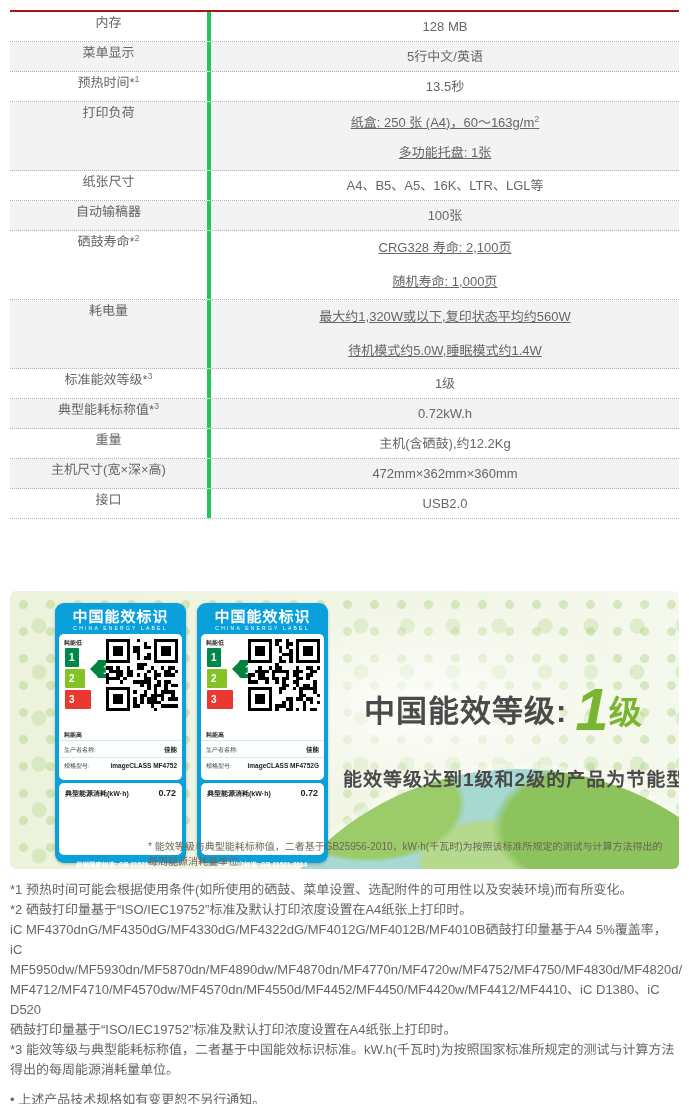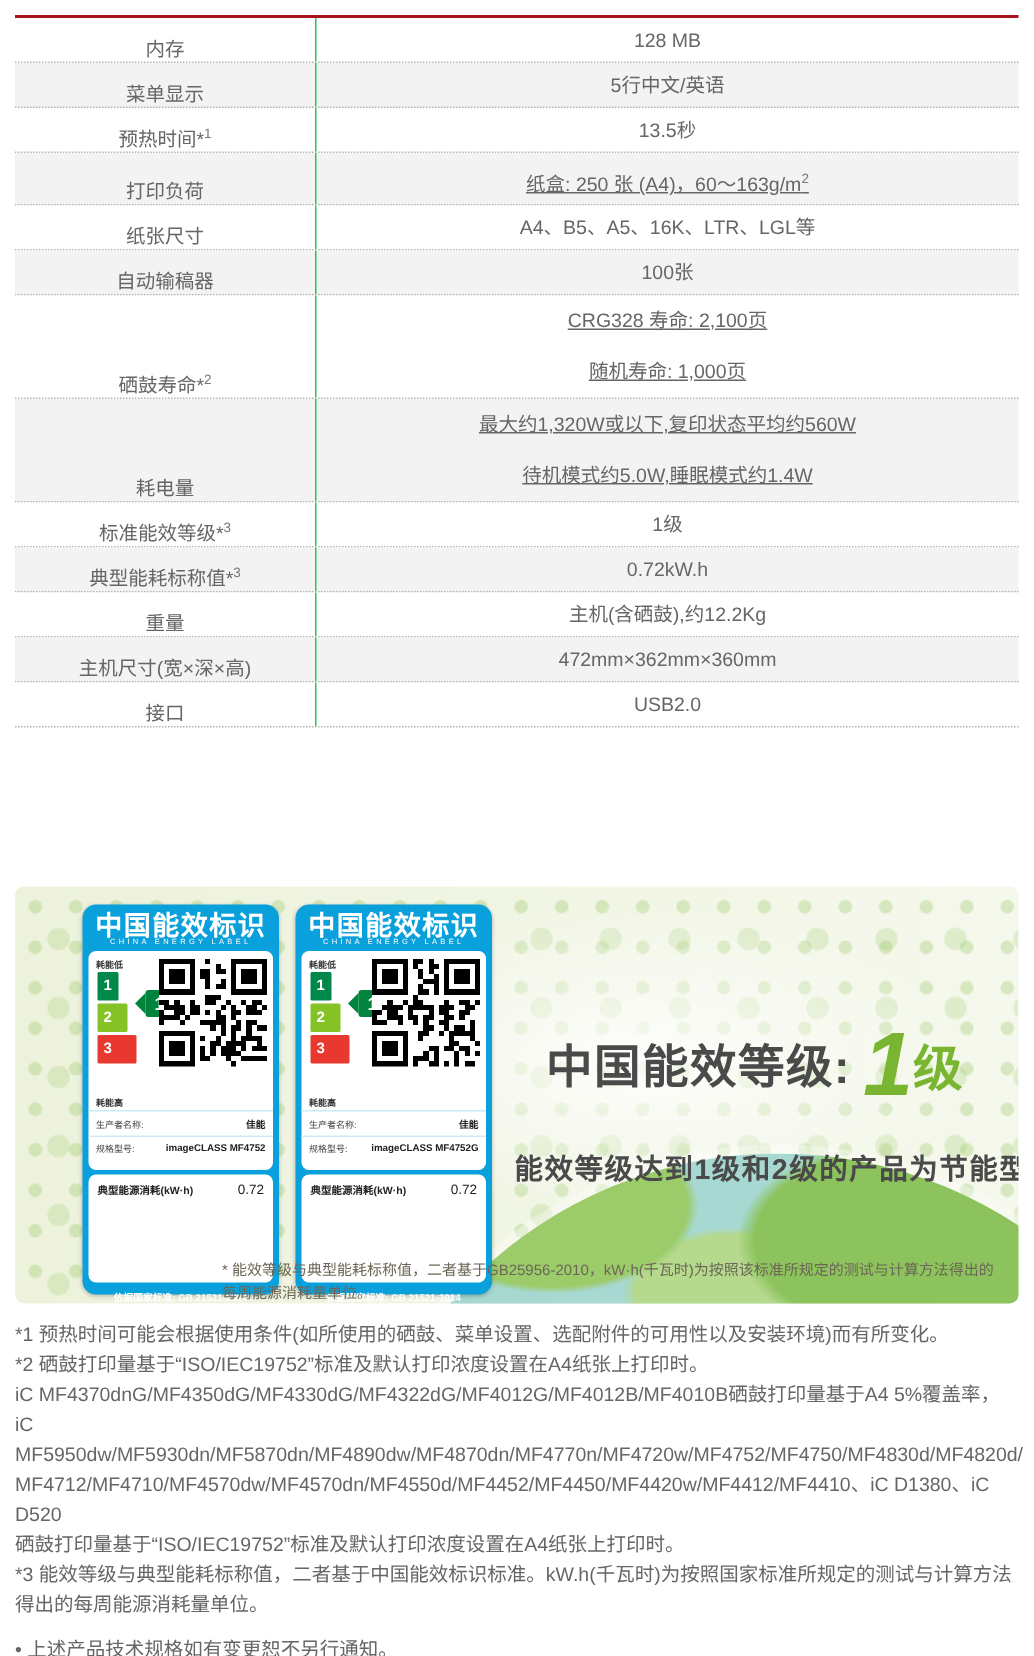--- a/index.html
+++ b/index.html
@@ -6,22 +6,22 @@
   body{
     width:689px;height:1104px;overflow:hidden;background:#fff;
     font-family:"Liberation Sans","DejaVu Sans",sans-serif;
     color:#666;position:relative;
   }
   
   .spec-table{margin:10px 10px 0 10px;border-top:2px solid #a6141a;}
   .spec-row{display:flex;align-items:stretch;border-bottom:1px dotted #b3b3b3;background:#fff;}
   .spec-row:nth-child(even){background:#f3f3f3;}
   .cell-label{
-    width:201px;box-sizing:border-box;border-right:1px solid #22c55e;
-    display:flex;align-items:flex-end;justify-content:center;
+    width:201px;box-sizing:border-box;border-right:4px solid #22c55e;
+    display:flex;align-items:flex-start;justify-content:center;
     font-size:13px;color:#666;text-align:center;padding:0 8px;
   }
   .cell-value{flex:1;display:flex;flex-direction:column;align-items:center;justify-content:flex-end;font-size:13px;color:#666;}
   .vline{text-align:center;}
   .spec-row.single .vline{line-height:29px;height:29px;}
   .spec-row.multi .vline{line-height:34px;height:34px;text-decoration:underline;}
   sup.ss{font-size:9px;color:#777;}
   
   .banner{
     position:absolute;left:10px;top:591px;width:669px;height:278px;
@@ -51,21 +51,21 @@
   .subline{position:absolute;left:333px;top:173px;font-size:19px;font-weight:bold;color:#4a4a4a;letter-spacing:1px;white-space:nowrap;}
   .bnote{position:absolute;left:138px;top:247px;width:520px;font-size:10px;color:#6c6656;}
   
   .elabel{
     position:absolute;top:12px;width:131px;height:260px;box-sizing:border-box;
     background:#0aa0dc;border-radius:9px;padding:3px 4px 4px 4px;
     box-shadow:0 1px 3px rgba(0,0,0,.25);
   }
   .elabel.l1{left:45px;} .elabel.l2{left:187px;}
   .el-head{text-align:center;color:#fff;padding:3px 0 2px 0;}
-  .el-title{font-size:18px;font-weight:bold;letter-spacing:1px;line-height:16px;}
+  .el-title{font-size:15px;font-weight:bold;letter-spacing:1px;line-height:16px;}
   .el-sub{font-size:5px;letter-spacing:2.2px;line-height:7px;}
   .el-panel{background:#fff;border-radius:5px;position:relative;}
   .el-top{height:146px;margin-bottom:3px;}
   .el-low{position:absolute;left:5px;top:4px;font-size:6px;color:#333;font-weight:bold;}
   .el-high{position:absolute;left:5px;top:96px;font-size:6px;color:#333;font-weight:bold;}
   .bars{position:absolute;left:6px;top:14px;}
   .bar{height:19px;margin-bottom:2px;color:#fff;font-size:10px;font-weight:bold;display:flex;align-items:center;padding-left:4px;box-sizing:border-box;border-radius:1px;}
   .bar.b1{width:14px;background:#00884a;}
   .bar.b2{width:20px;background:#85c226;}
   .bar.b3{width:26px;background:#e8382f;}
@@ -79,21 +79,21 @@
   }
   .gt-num{font-size:12px;} .gt-unit{font-size:6px;}
   .qr{position:absolute;right:4px;top:5px;width:72px;height:72px;}
   .fields{position:absolute;left:0;right:0;top:106px;}
   .frow{display:flex;justify-content:space-between;align-items:center;border-top:1px solid #cdeafa;padding:3px 5px;}
   .flabel{font-size:6px;color:#444;}
   .fvalue{font-size:6.5px;color:#222;font-weight:bold;}
   .el-mid{height:72px;padding:5px 6px;box-sizing:border-box;}
   .midrow{display:flex;justify-content:space-between;align-items:baseline;}
   .clabel{font-size:7px;font-weight:bold;color:#222;}
-  .cvalue{font-size:9px;font-weight:normal;color:#222;}
+  .cvalue{font-size:9px;font-weight:bold;color:#222;}
   .el-foot{text-align:center;color:#fff;font-size:6.5px;font-weight:bold;padding-top:4px;}
   
   .footnotes{position:absolute;left:10px;top:880px;width:670px;font-size:13px;line-height:20px;color:#666;}
   .fn-line{white-space:normal;}
   .bullets{margin-top:9px;}
   .bullet-line{line-height:21px;}
 </style>
 </head>
 <body>
 
@@ -121,20 +121,21 @@
       <div class="cell-value">
         <div class="vline"><span>13.5秒</span></div>
       </div>
     </div>
     <div class="spec-row multi">
       <div class="cell-label">
         <span><span>打印负荷</span></span>
       </div>
       <div class="cell-value">
         <div class="vline"><span>纸盒: 250 张 (A4)，60～163g/m</span><sup class="ss">2</sup></div>
+        <div class="vline"><span>多功能托盘: 1张</span></div>
       </div>
     </div>
     <div class="spec-row single">
       <div class="cell-label">
         <span><span>纸张尺寸</span></span>
       </div>
       <div class="cell-value">
         <div class="vline"><span>A4、B5、A5、16K、LTR、LGL等</span></div>
       </div>
     </div>

